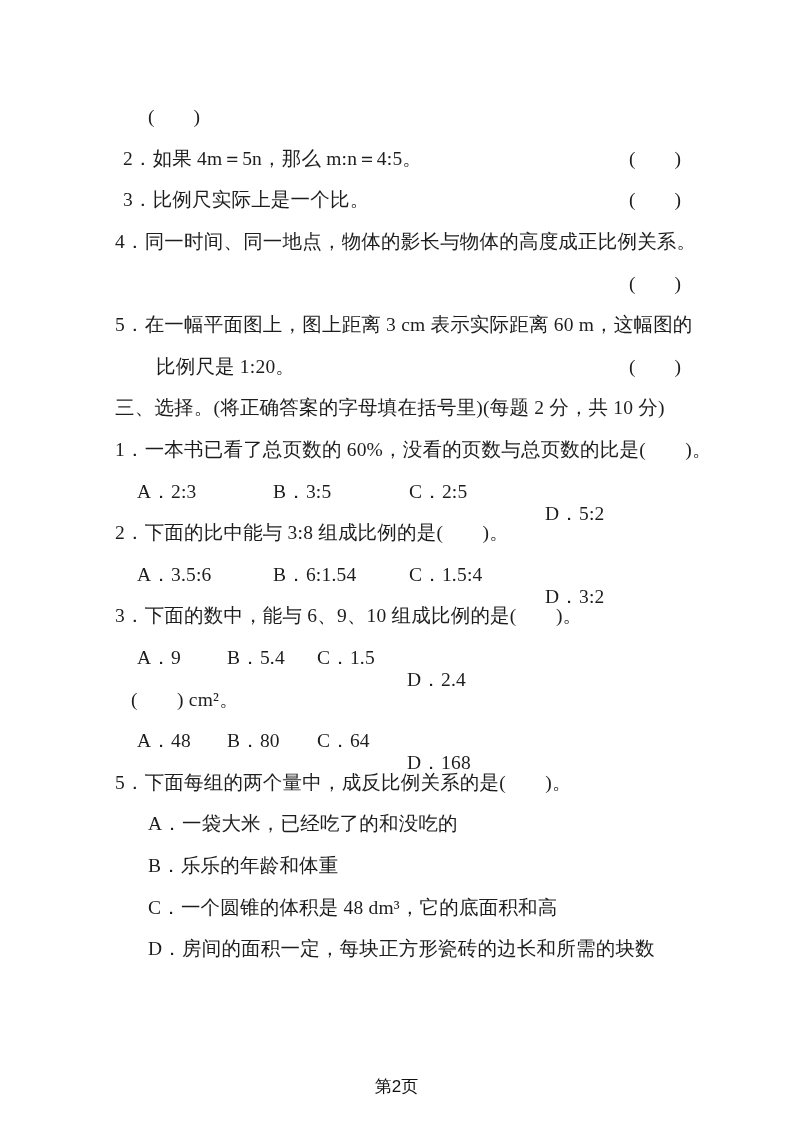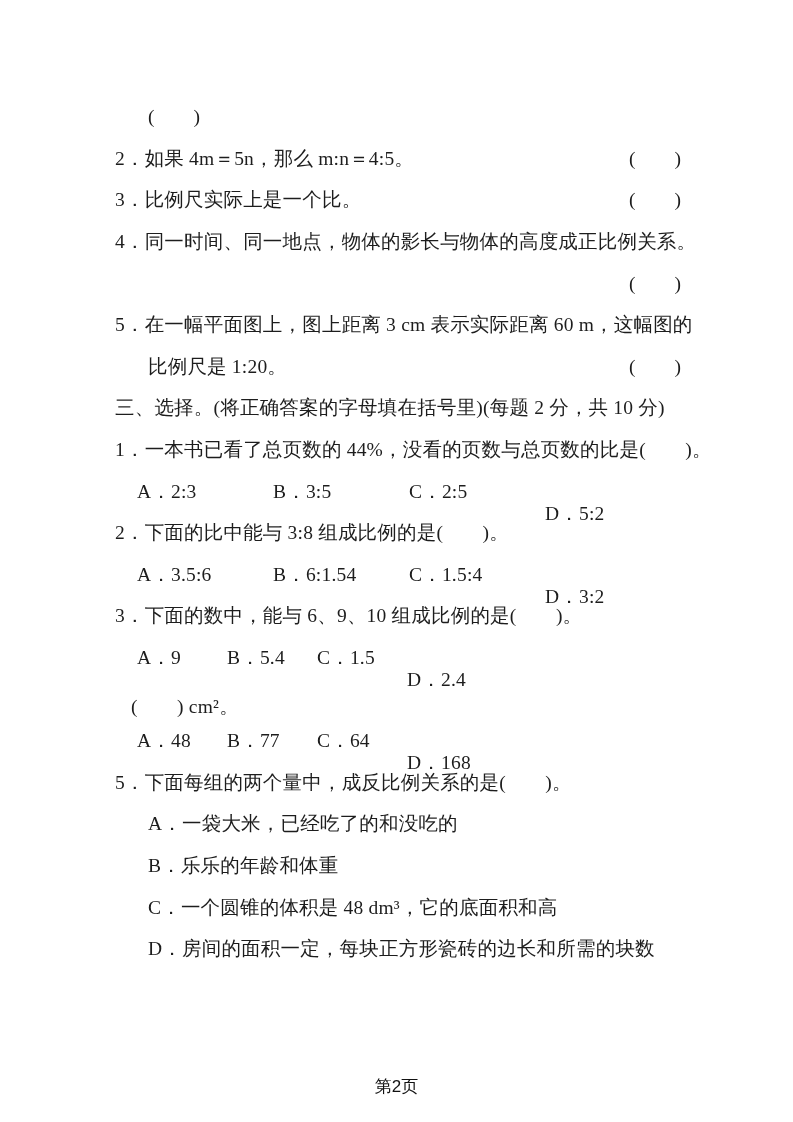--- a/index.html
+++ b/index.html
@@ -24,27 +24,28 @@
   .line {
     height: 41.6px;
     display: flex;
     align-items: center;
     font-size: 19.5px;
     white-space: nowrap;
     letter-spacing: 0.2px;
   }
   .split {
     justify-content: space-between;
+    margin-left: 8px;
   }
   .right-only {
     justify-content: flex-end;
   }
   .indent-lg { padding-left: 33px; }
   .indent-md { padding-left: 22px; }
-  .indent-sm { padding-left: 16px; align-items: flex-end; }
+  .indent-sm { padding-left: 16px; }
   .opt-w {
     display: inline-block;
     width: 136px;
   }
   .opt-n {
     display: inline-block;
     width: 90px;
   }
   .opt-last { width: auto; margin-top: 44px; }
   .bracket {
@@ -93,21 +94,21 @@
   <div class="line split indent-lg">
     <span>比例尺是 1:20。</span>
     <span class="bracket">(　　)</span>
   </div>
 
   <div class="line">
     <span>三、选择。(将正确答案的字母填在括号里)(每题 2 分，共 10 分)</span>
   </div>
 
   <div class="line">
-    <span>1．一本书已看了总页数的 44%，没看的页数与总页数的比是(　　)。</span>
+    <span>1．一本书已看了总页数的 60%，没看的页数与总页数的比是(　　)。</span>
   </div>
   <div class="line indent-md">
     <span class="opt-w">A．2:3</span>
     <span class="opt-w">B．3:5</span>
     <span class="opt-w">C．2:5</span>
     <span class="opt-w opt-last">D．5:2</span>
   </div>
 
   <div class="line">
     <span>2．下面的比中能与 3:8 组成比例的是(　　)。</span>
@@ -127,21 +128,21 @@
     <span class="opt-n">B．5.4</span>
     <span class="opt-n">C．1.5</span>
     <span class="opt-n opt-last">D．2.4</span>
   </div>
 
   <div class="line indent-sm">
     <span>(　　) cm²。</span>
   </div>
   <div class="line indent-md">
     <span class="opt-n">A．48</span>
-    <span class="opt-n">B．77</span>
+    <span class="opt-n">B．80</span>
     <span class="opt-n">C．64</span>
     <span class="opt-n opt-last">D．168</span>
   </div>
 
   <div class="line">
     <span>5．下面每组的两个量中，成反比例关系的是(　　)。</span>
   </div>
   <div class="line indent-lg">
     <span>A．一袋大米，已经吃了的和没吃的</span>
   </div>

